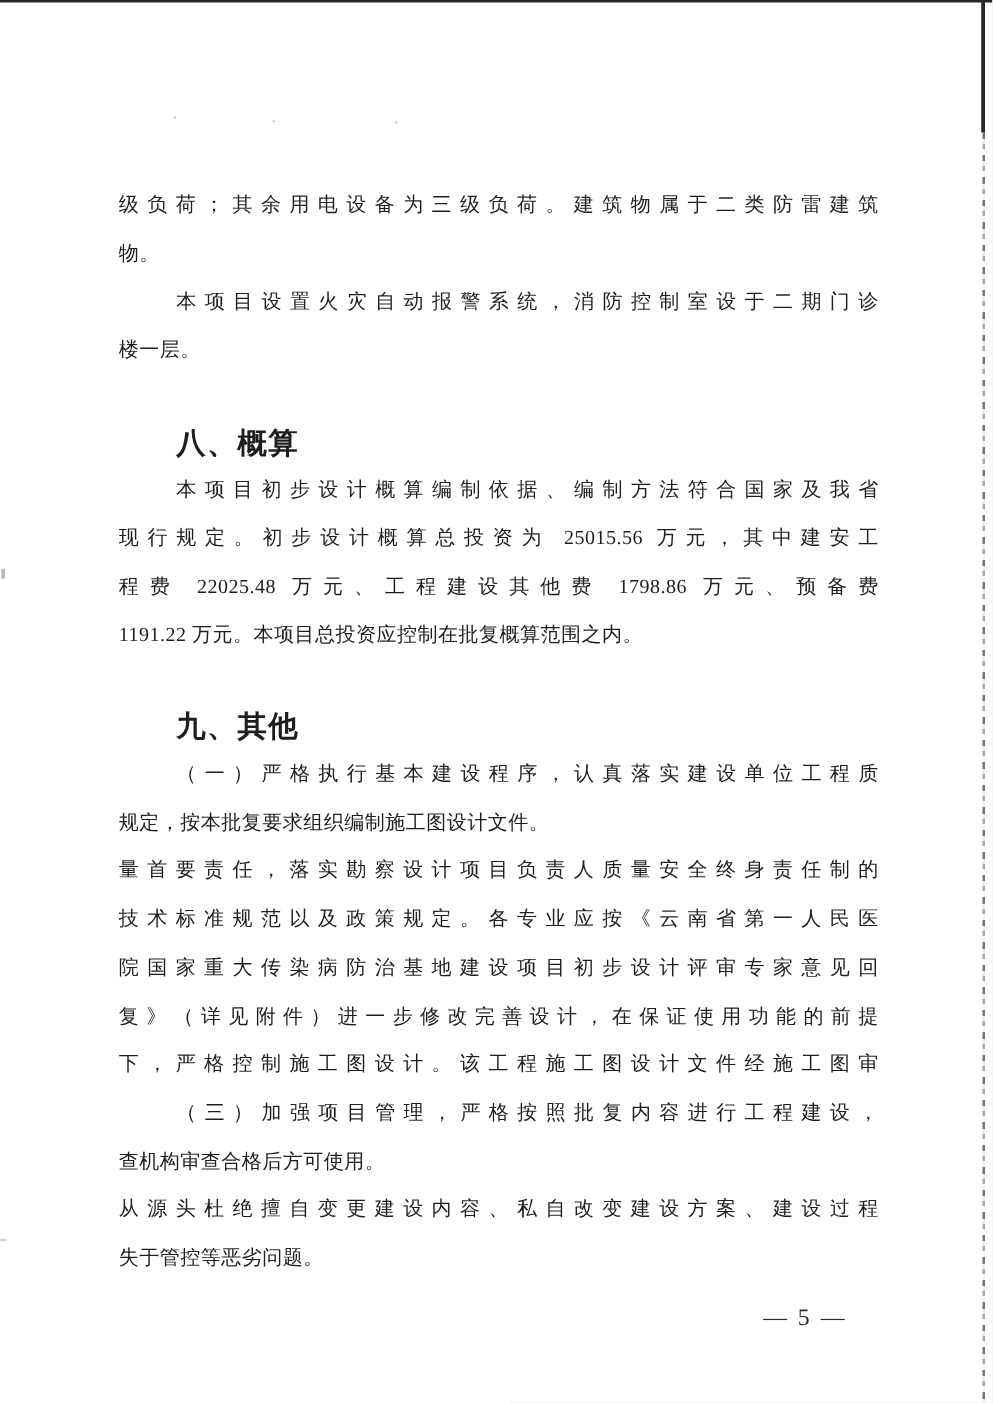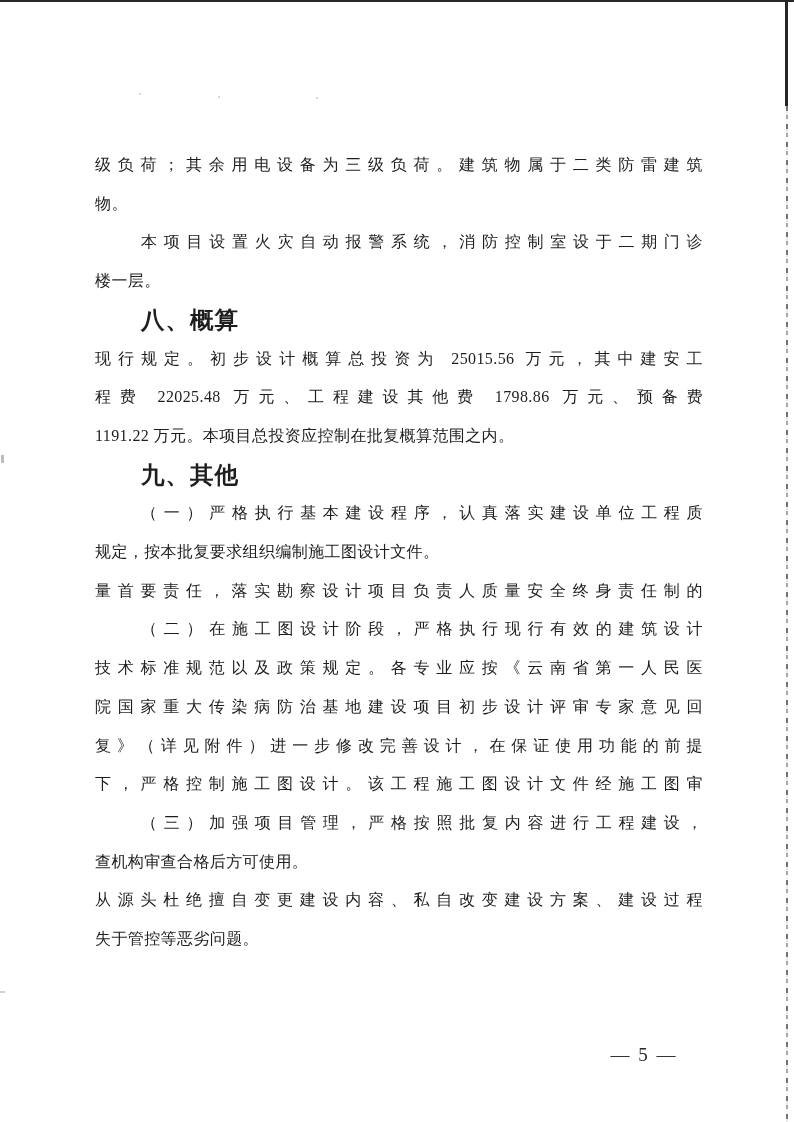--- a/index.html
+++ b/index.html
@@ -57,20 +57,21 @@
   .line.full{
     text-align:justify;
     text-align-last:justify;
   }
   .line.indent{padding-left:46px;}
   .line.heading{
     font-family:"Liberation Sans","DejaVu Sans",sans-serif;
     font-weight:700;
     font-size:23.5px;
     letter-spacing:1px;
+    margin-top:34px;
   }
   .page-number{
     position:absolute;left:576px;top:1042px;width:136px;
     text-align:center;
     font-size:19px;
     letter-spacing:2px;
     color:#2a2a2a;
     line-height:26px;
   }
 </style>
@@ -88,28 +89,28 @@
   <span class="speck s3"></span>
   <span class="speck s4"></span>
   <span class="speck s5"></span>
 
   <div class="textblock">
       <div class="line full">级负荷；其余用电设备为三级负荷。建筑物属于二类防雷建筑</div>
       <div class="line">物。</div>
       <div class="line indent full">本项目设置火灾自动报警系统，消防控制室设于二期门诊</div>
       <div class="line">楼一层。</div>
       <div class="line indent heading">八、概算</div>
+      <div class="line indent full">本项目初步设计概算编制依据、编制方法符合国家及我省</div>
       <div class="line full">现行规定。初步设计概算总投资为 25015.56 万元，其中建安工</div>
       <div class="line full">程费 22025.48 万元、工程建设其他费 1798.86 万元、预备费</div>
       <div class="line">1191.22 万元。本项目总投资应控制在批复概算范围之内。</div>
       <div class="line indent heading">九、其他</div>
       <div class="line indent full">（一）严格执行基本建设程序，认真落实建设单位工程质</div>
       <div class="line">规定，按本批复要求组织编制施工图设计文件。</div>
       <div class="line full">量首要责任，落实勘察设计项目负责人质量安全终身责任制的</div>
-      <div class="line indent full">（二）在施工图设计阶段，严格执行现行有效的建筑设计</div>
       <div class="line full">技术标准规范以及政策规定。各专业应按《云南省第一人民医</div>
       <div class="line full">院国家重大传染病防治基地建设项目初步设计评审专家意见回</div>
       <div class="line full">复》（详见附件）进一步修改完善设计，在保证使用功能的前提</div>
       <div class="line full">下，严格控制施工图设计。该工程施工图设计文件经施工图审</div>
       <div class="line indent full">（三）加强项目管理，严格按照批复内容进行工程建设，</div>
       <div class="line">查机构审查合格后方可使用。</div>
       <div class="line full">从源头杜绝擅自变更建设内容、私自改变建设方案、建设过程</div>
       <div class="line">失于管控等恶劣问题。</div>
     </div>
 

